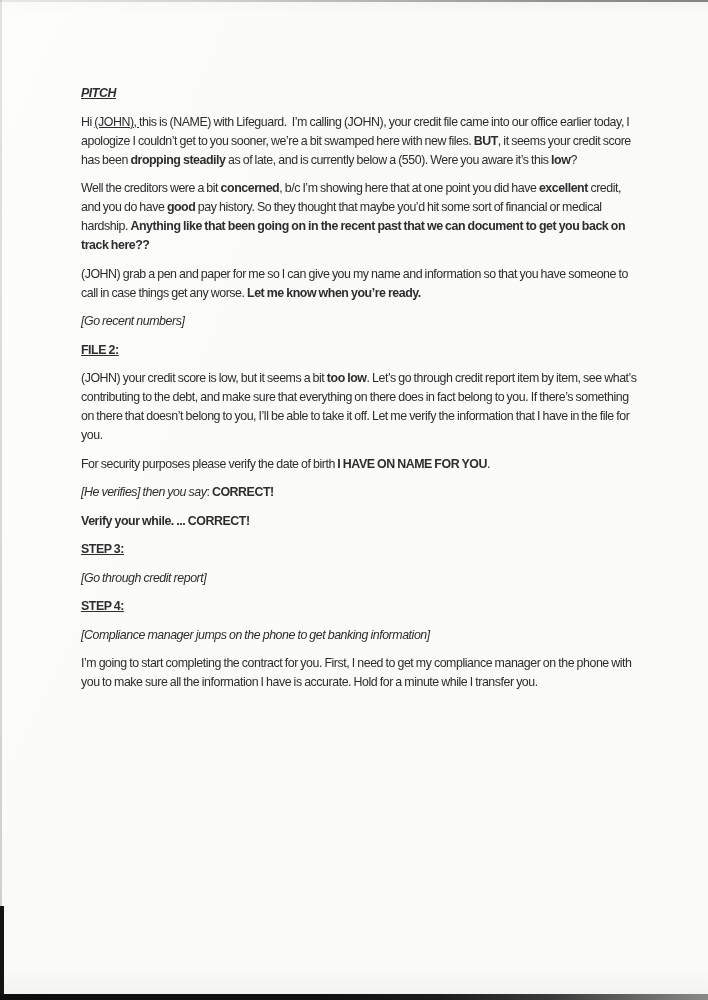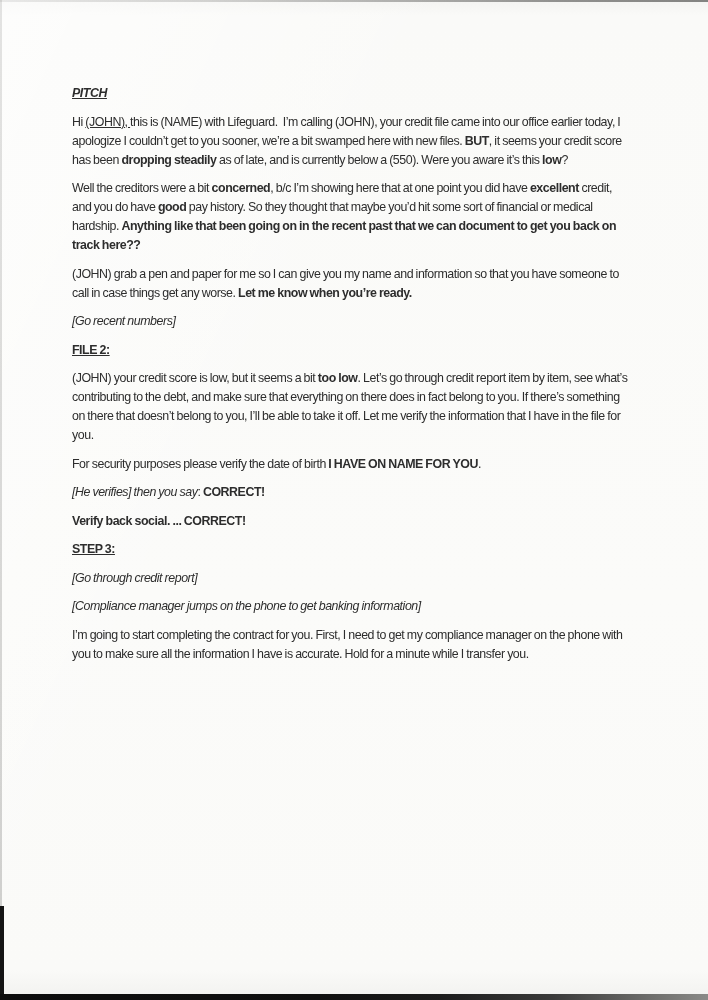--- a/index.html
+++ b/index.html
@@ -15,21 +15,21 @@
     width: 708px;
     height: 1000px;
     background:
       linear-gradient(115deg, rgba(255,255,255,.6) 0%, rgba(255,255,255,0) 40%),
       linear-gradient(180deg, #f3f3f1 0%, #fafaf8 1.5%, #fbfbf9 60%, #fafaf8 97%, #f1f1ef 100%),
       #fafaf8;
     color: #2d2d2d;
   }
   .content {
     position: absolute;
-    left: 72px;
+    left: 81px;
     top: 84px;
     width: 560px;
     font-size: 12.4px;
     line-height: 19px;
     letter-spacing: -0.45px;
     word-spacing: -0.5px;
   }
   .blk {
     margin: 0 0 9.5px 0;
     white-space: pre-wrap;
@@ -65,23 +65,24 @@
   <div class="content">
     <p class="blk"><span class="b i u">PITCH</span></p>
     <p class="blk"><span>Hi </span><span class="u">(JOHN), </span><span>this is (NAME) with Lifeguard.  I’m calling (JOHN), your credit file came into our office earlier today, I apologize I couldn’t get to you sooner, we’re a bit swamped here with new files. </span><span class="b">BUT</span><span>, it seems your credit score has been </span><span class="b">dropping steadily</span><span> as of late, and is currently below a (550). Were you aware it’s this </span><span class="b">low</span><span>?</span></p>
     <p class="blk"><span>Well the creditors were a bit </span><span class="b">concerned</span><span>, b/c I’m showing here that at one point you did have </span><span class="b">excellent</span><span> credit, and you do have </span><span class="b">good</span><span> pay history. So they thought that maybe you’d hit some sort of financial or medical hardship. </span><span class="b">Anything like that been going on in the recent past that we can document to get you back on track here??</span></p>
     <p class="blk"><span>(JOHN) grab a pen and paper for me so I can give you my name and information so that you have someone to call in case things get any worse. </span><span class="b">Let me know when you’re ready.</span></p>
     <p class="blk"><span class="i">[Go recent numbers]</span></p>
     <p class="blk"><span class="b u">FILE 2:</span></p>
     <p class="blk"><span>(JOHN) your credit score is low, but it seems a bit </span><span class="b">too low</span><span>. Let’s go through credit report item by item, see what’s contributing to the debt, and make sure that everything on there does in fact belong to you. If there’s something on there that doesn’t belong to you, I’ll be able to take it off. Let me verify the information that I have in the file for you.</span></p>
     <p class="blk"><span>For security purposes please verify the date of birth </span><span class="b">I HAVE ON NAME FOR YOU</span><span>.</span></p>
     <p class="blk"><span class="i">[He verifies] then you say</span><span>: </span><span class="b">CORRECT!</span></p>
-    <p class="blk"><span class="b">Verify back social. ... CORRECT!</span></p>
+    <p class="blk"><span class="b">Verify your while. ... CORRECT!</span></p>
     <p class="blk"><span class="b u">STEP 3:</span></p>
     <p class="blk"><span class="i">[Go through credit report]</span></p>
+    <p class="blk"><span class="b u">STEP 4:</span></p>
     <p class="blk"><span class="i">[Compliance manager jumps on the phone to get banking information]</span></p>
     <p class="blk"><span>I’m going to start completing the contract for you. First, I need to get my compliance manager on the phone with you to make sure all the information I have is accurate. Hold for a minute while I transfer you.</span></p>
   </div>
   <div class="edge-top"></div>
   <div class="edge-left-faint"></div>
   <div class="edge-left"></div>
   <div class="edge-bottom"></div>
 </div>
 
 </body></html>

